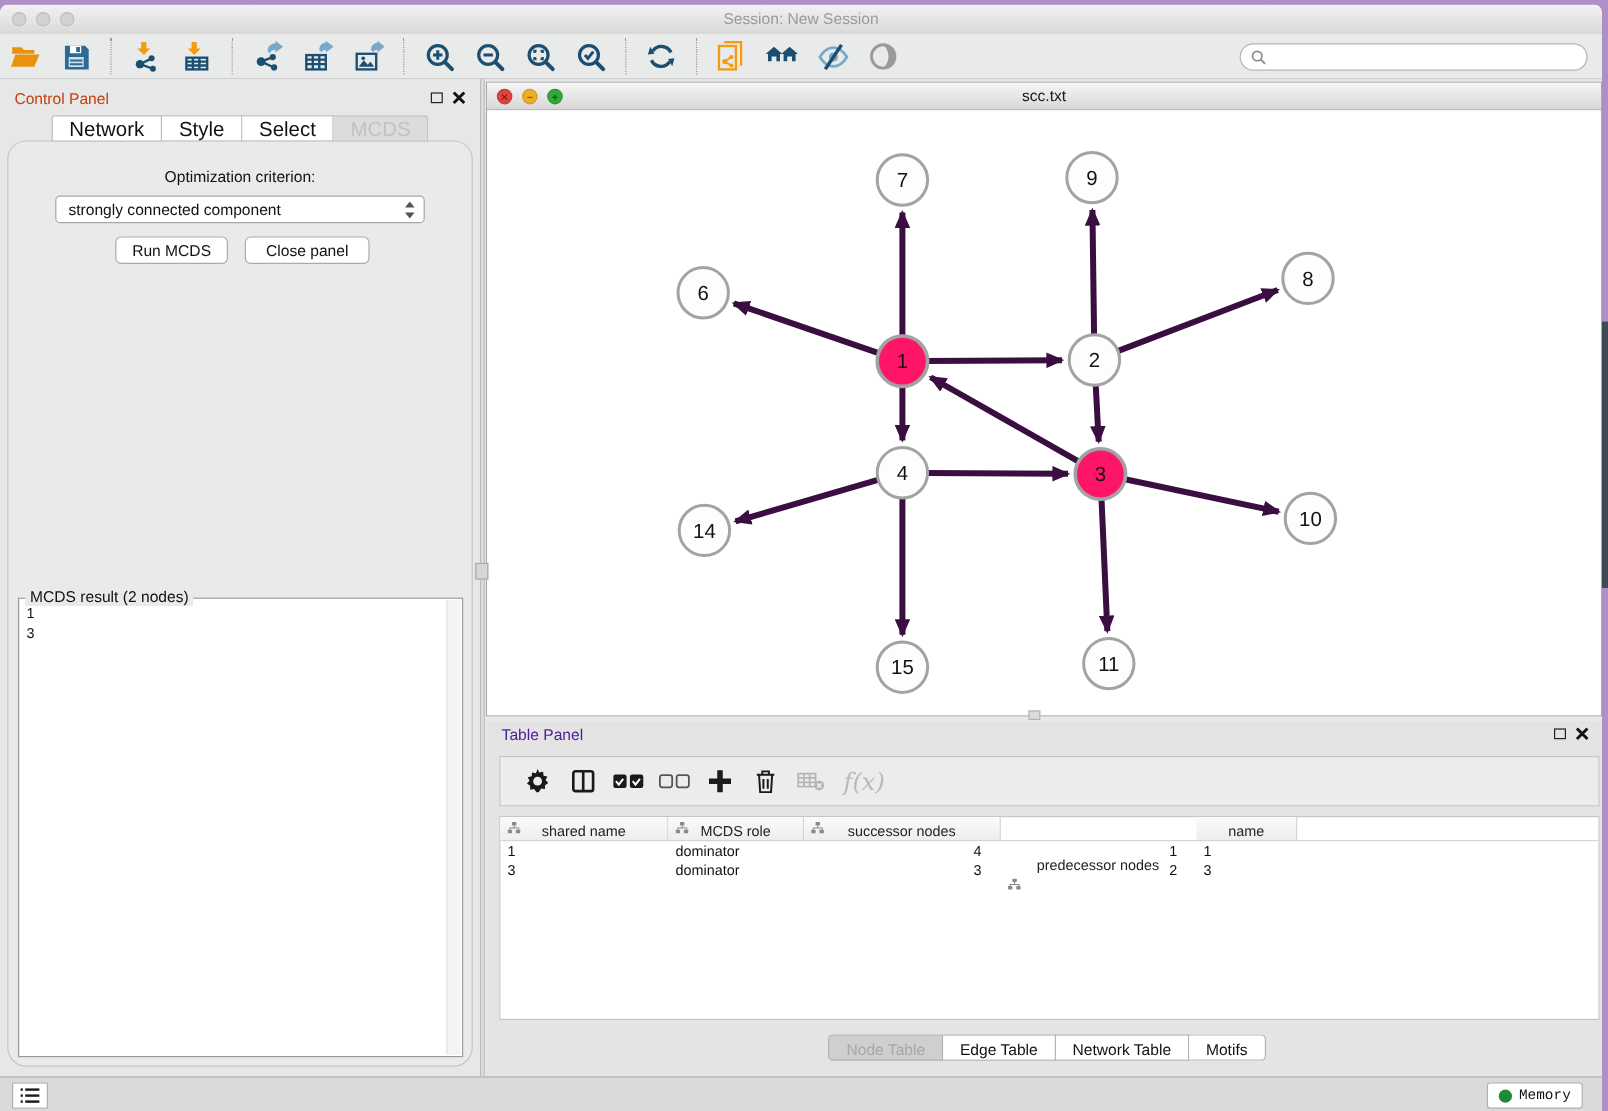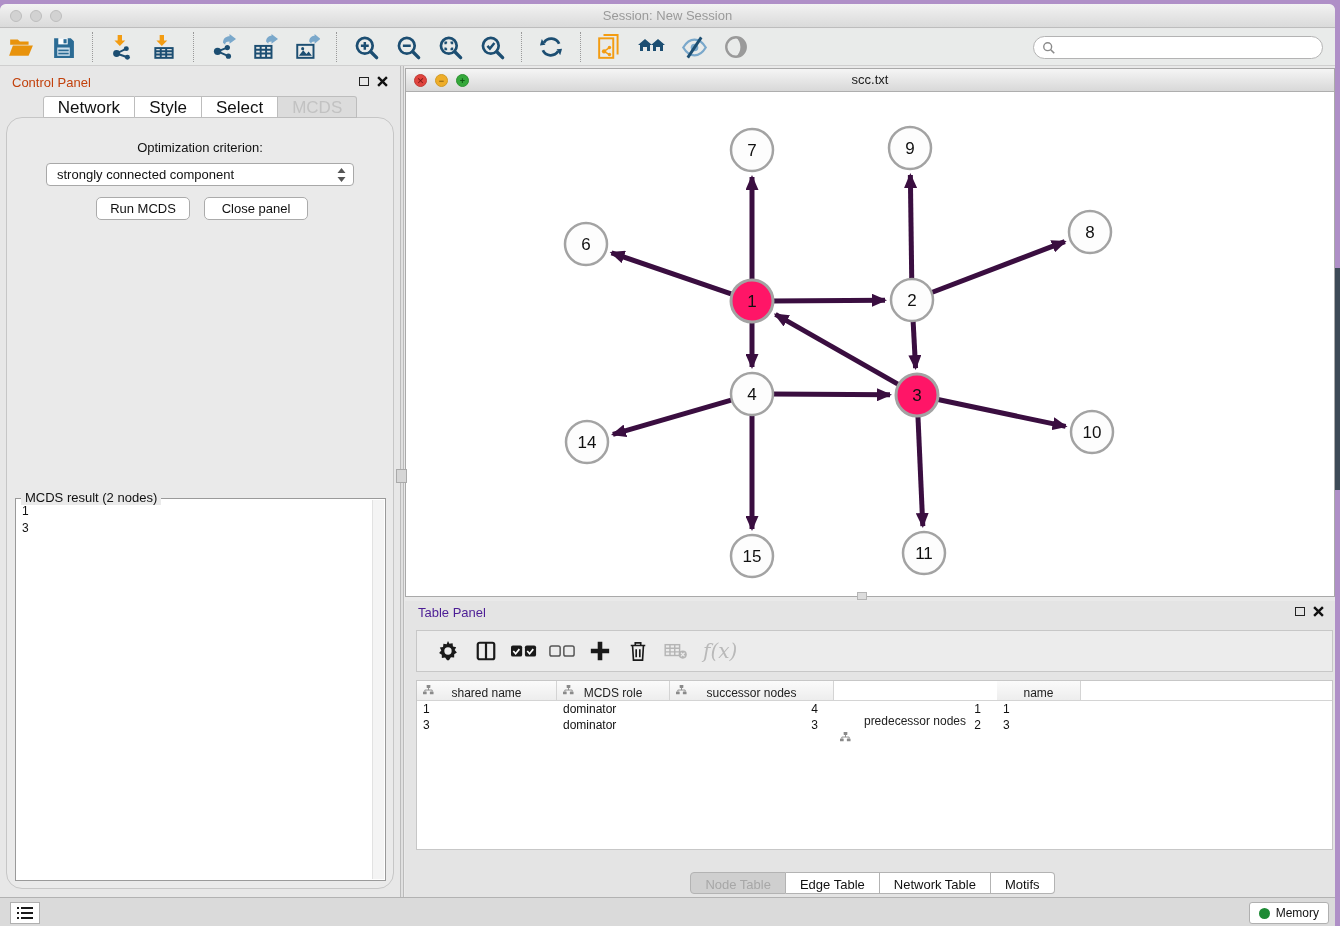--- a/index.html
+++ b/index.html
@@ -71,29 +71,29 @@
   #tp-table { position:absolute; left:11px; top:79px; width:917px; height:170px; background:#fff; border:1px solid #c7c7c7; }
   #tp-head { display:flex; height:20px; border-bottom:1px solid #d4d4d4; }
   .th { background:linear-gradient(#fbfbfb,#ededed); border-right:1px solid #d4d4d4; font-size:12px; color:#222; display:flex; align-items:flex-end; justify-content:center; position:relative; }
   .th .colicon { position:absolute; left:6px; top:4px; }
   .tr { display:flex; height:16px; }
   .td { font-size:12px; color:#111; line-height:16px; overflow:hidden; }
   .td.l { text-align:left; padding-left:6px; }
   .td.r { text-align:right; padding-right:16px; }
 
   #tp-tabs { position:absolute; left:0; top:261px; width:100%; display:flex; justify-content:center; }
-  .tp-tab { height:22px; padding:3px 14px; font-size:13px; background:#fff; border:1px solid #b3b3b3; border-left:none; line-height:17px; color:#111;margin-top:10px; }
+  .tp-tab { height:22px; padding:3px 14px; font-size:13px; background:#fff; border:1px solid #b3b3b3; border-left:none; line-height:17px; color:#111; }
   .tp-tab:first-child { border-left:1px solid #b3b3b3; border-radius:4px 0 0 4px; }
   .tp-tab:last-child { border-radius:0 4px 4px 0; }
   .tp-tab.selected { background:#cfcfcf; color:#a7a7a7; }
 
   
   #statusbar { position:absolute; left:0; top:893px; width:100%; height:29px; background:#dadada; border-top:1px solid #b2b2b2; }
   #list-btn { position:absolute; left:10px; top:4px; width:30px; height:22px; background:#fff; border:1px solid #b0b0b0; display:flex; align-items:center; justify-content:center; }
-  #memory-btn { position:absolute; right:6px; top:4px; height:22px; background:#fff; border:1px solid #b0b0b0; border-radius:3px; display:flex; align-items:center; padding:5px 9px; gap:6px; font-size:12px; color:#111; }
+  #memory-btn { position:absolute; right:16px; top:4px; height:22px; background:#fff; border:1px solid #b0b0b0; border-radius:3px; display:flex; align-items:center; padding:5px 9px; gap:6px; font-size:12px; color:#111;font-family:Liberation Mono, monospace; }
   #memory-dot { width:11px; height:11px; border-radius:50%; background:#1d8a34; }
 </style>
 </head>
 <body>
 
 <div id="bg-dark"></div>
 
 <div id="app-window">
 
   <div id="titlebar">

